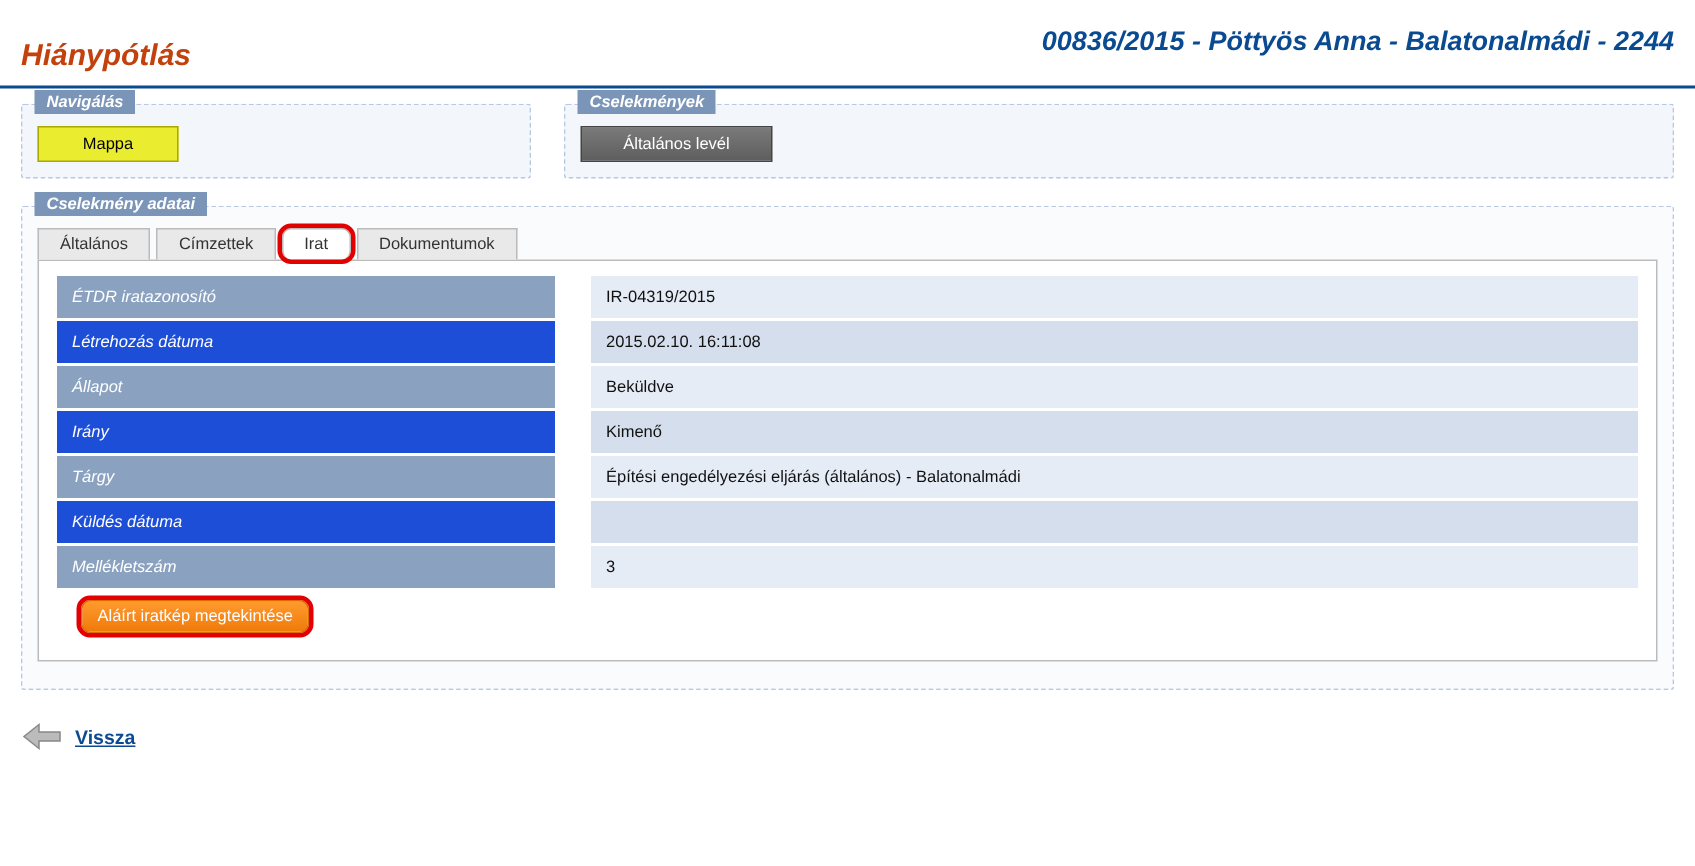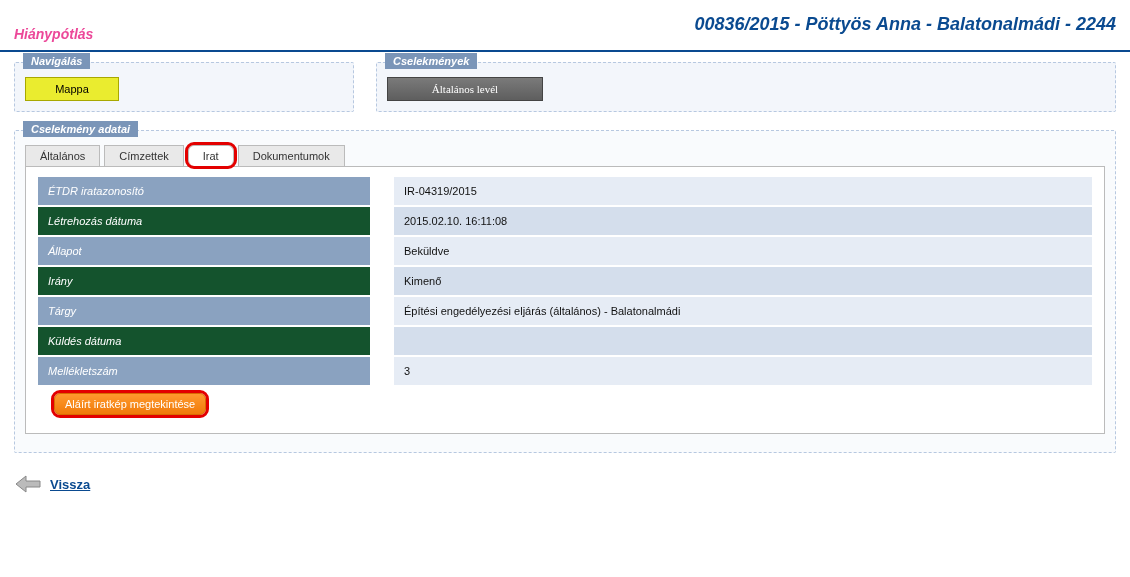--- a/index.html
+++ b/index.html
@@ -1,35 +1,35 @@
 <!DOCTYPE html>
 <html><head>
 <meta charset="utf-8">
 <style>
   * { box-sizing: border-box; margin: 0; padding: 0; }
   body { font-family: Verdana, Arial, sans-serif; font-size: 12px; background: #fff; width: 1130px; }
   .header { display: flex; justify-content: space-between; align-items: center; padding: 6px 14px 8px; border-bottom: 2px solid #0a4a90; }
-  .header-left { font-weight: bold; font-style: italic; color: #ec4899; font-size: 14px; margin-top: 20px; }
+  .header-left { font-weight: bold; font-style: italic; color: #c2410c; font-size: 20px; margin-top: 20px; }
   .header-right { font-weight: bold; font-style: italic; color: #0a4a90; font-size: 18px; }
   .panel-row { display: flex; gap: 22px; padding: 10px 14px 0; }
   .panel { border: 1px dashed #b7c8e0; background: #f3f6fb; padding: 14px 10px 10px; position: relative; border-radius: 2px; }
   .panel-1 { flex: 0 0 340px; }
   .panel-2 { flex: 1; }
   .panel-label { position: absolute; top: -10px; left: 8px; background: #7a95b8; color: #fff; font-style: italic; font-weight: bold; font-size: 11px; padding: 2px 8px; }
   .btn { display: inline-block; border: 1px solid #888; font-family: Arial, sans-serif; font-size: 11px; text-align: center; cursor: pointer; }
   .btn-yellow { background: #eaec2f; color: #000; width: 94px; height: 24px; line-height: 22px; border-color: #a8a800; }
-  .btn-gray { background: linear-gradient(#7a7a7a, #5e5e5e); color: #fff; width: 156px; height: 24px; line-height: 22px; border-color: #444; font-family: Liberation Serif, serif; }
+  .btn-gray { background: linear-gradient(#7a7a7a, #5e5e5e); color: #fff; width: 128px; height: 24px; line-height: 22px; border-color: #444; }
   .btn-orange { background: linear-gradient(#ff9a2e, #f07a0a); color: #fff; border: 1px solid #d86d00; padding: 4px 10px; font-size: 11px; margin-left: 16px; }
   .main-panel { margin: 18px 14px 10px; border: 1px dashed #b7c8e0; background: #f9fbfd; padding: 14px 10px 18px; position: relative; border-radius: 2px; }
   .tabs { display: flex; gap: 4px; margin-bottom: 0; }
   .tab { background: #e9e9e9; border: 1px solid #bbb; border-bottom: none; padding: 4px 14px; font-size: 11px; color: #333; cursor: pointer; }
   .tab.active { background: #fff; }
   .tab-body { border: 1px solid #bbb; padding: 10px 12px 18px; background: #fff; }
   .kv { display: flex; align-items: center; margin-bottom: 2px; }
-  .kv .k { width: 332px; height: 28px; line-height: 28px; background: #14532d; color: #fff; font-style: italic; font-size: 11px; padding-left: 10px; }
+  .kv .k { width: 332px; height: 28px; line-height: 28px; background: #1d4ed8; color: #fff; font-style: italic; font-size: 11px; padding-left: 10px; }
   .kv .v { flex: 1; height: 28px; line-height: 28px; background: #d4deec; color: #111; font-size: 11px; padding-left: 10px; margin-left: 24px; }
   .kv:nth-child(odd) .k { background: #8aa2c0; }
   .kv:nth-child(odd) .v { background: #e6ecf5; }
   .action-row { margin-top: 8px; }
   .highlight-red { outline: 3px solid #e30000; outline-offset: 0; border-radius: 6px; }
   .back-row { padding: 10px 14px 20px; display: flex; align-items: center; gap: 6px; }
   .back-link { color: #0a4a90; font-weight: bold; text-decoration: underline; font-size: 13px; }
   .back-arrow { width: 30px; height: 22px; }
 </style>
 </head>

